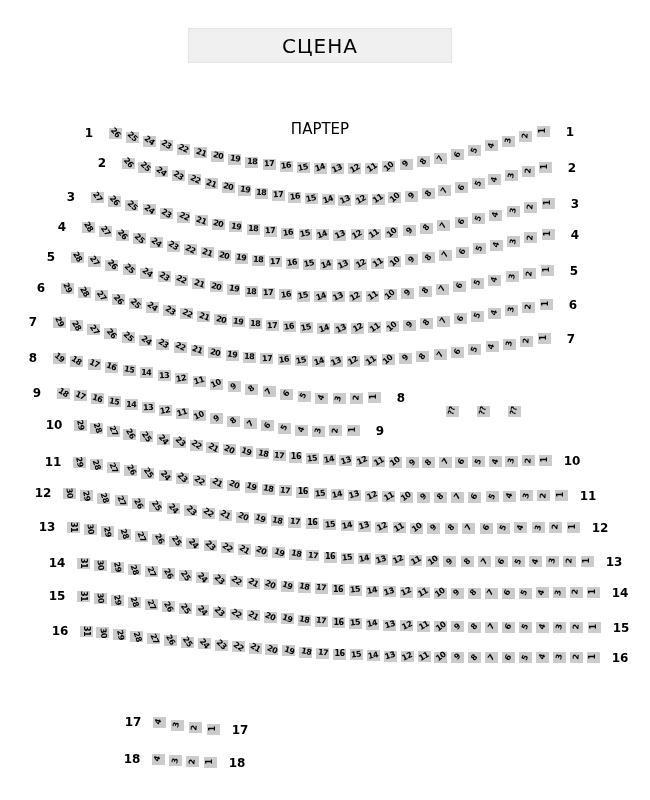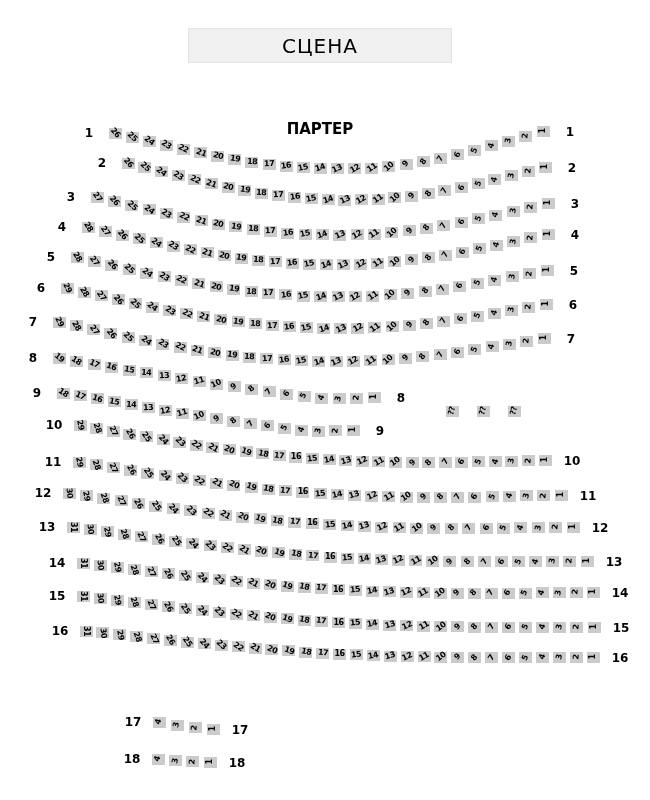--- a/index.html
+++ b/index.html
@@ -8,21 +8,21 @@
     font-family:"DejaVu Sans",sans-serif;color:#000;overflow:hidden;
   }
   .stage{
     position:absolute;left:188px;top:28px;width:264px;height:35px;
     background:var(--stage-fill,#f0f0f0);border:1px solid var(--stage-border,#e3e3e3);
     display:flex;align-items:center;justify-content:center;box-sizing:border-box;
   }
   .stage span{font-size:20px;letter-spacing:1px;}
   .section-title{
     position:absolute;left:188px;top:120px;width:264px;text-align:center;
-    font-size:15px;font-weight:bold;
+    font-size:15px;font-weight:normal;
   }
   .seat{
     position:absolute;width:13px;height:11px;background:var(--seat-fill,#cbcbcb);
     display:flex;align-items:center;justify-content:center;cursor:pointer;
   }
   .seat span{
     font-size:8px;font-weight:bold;line-height:1;letter-spacing:-0.5px;
     white-space:nowrap;
   }
   .row-label{

